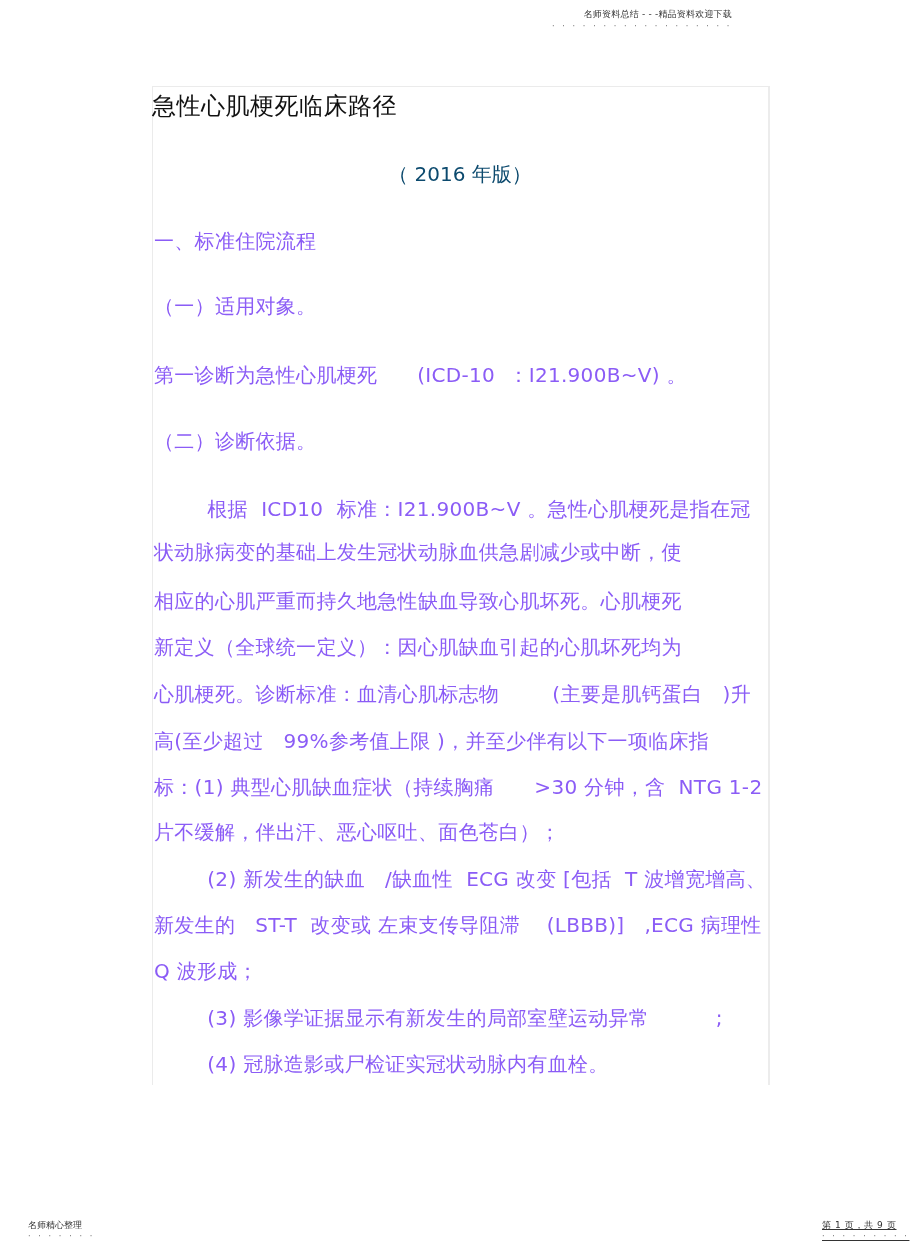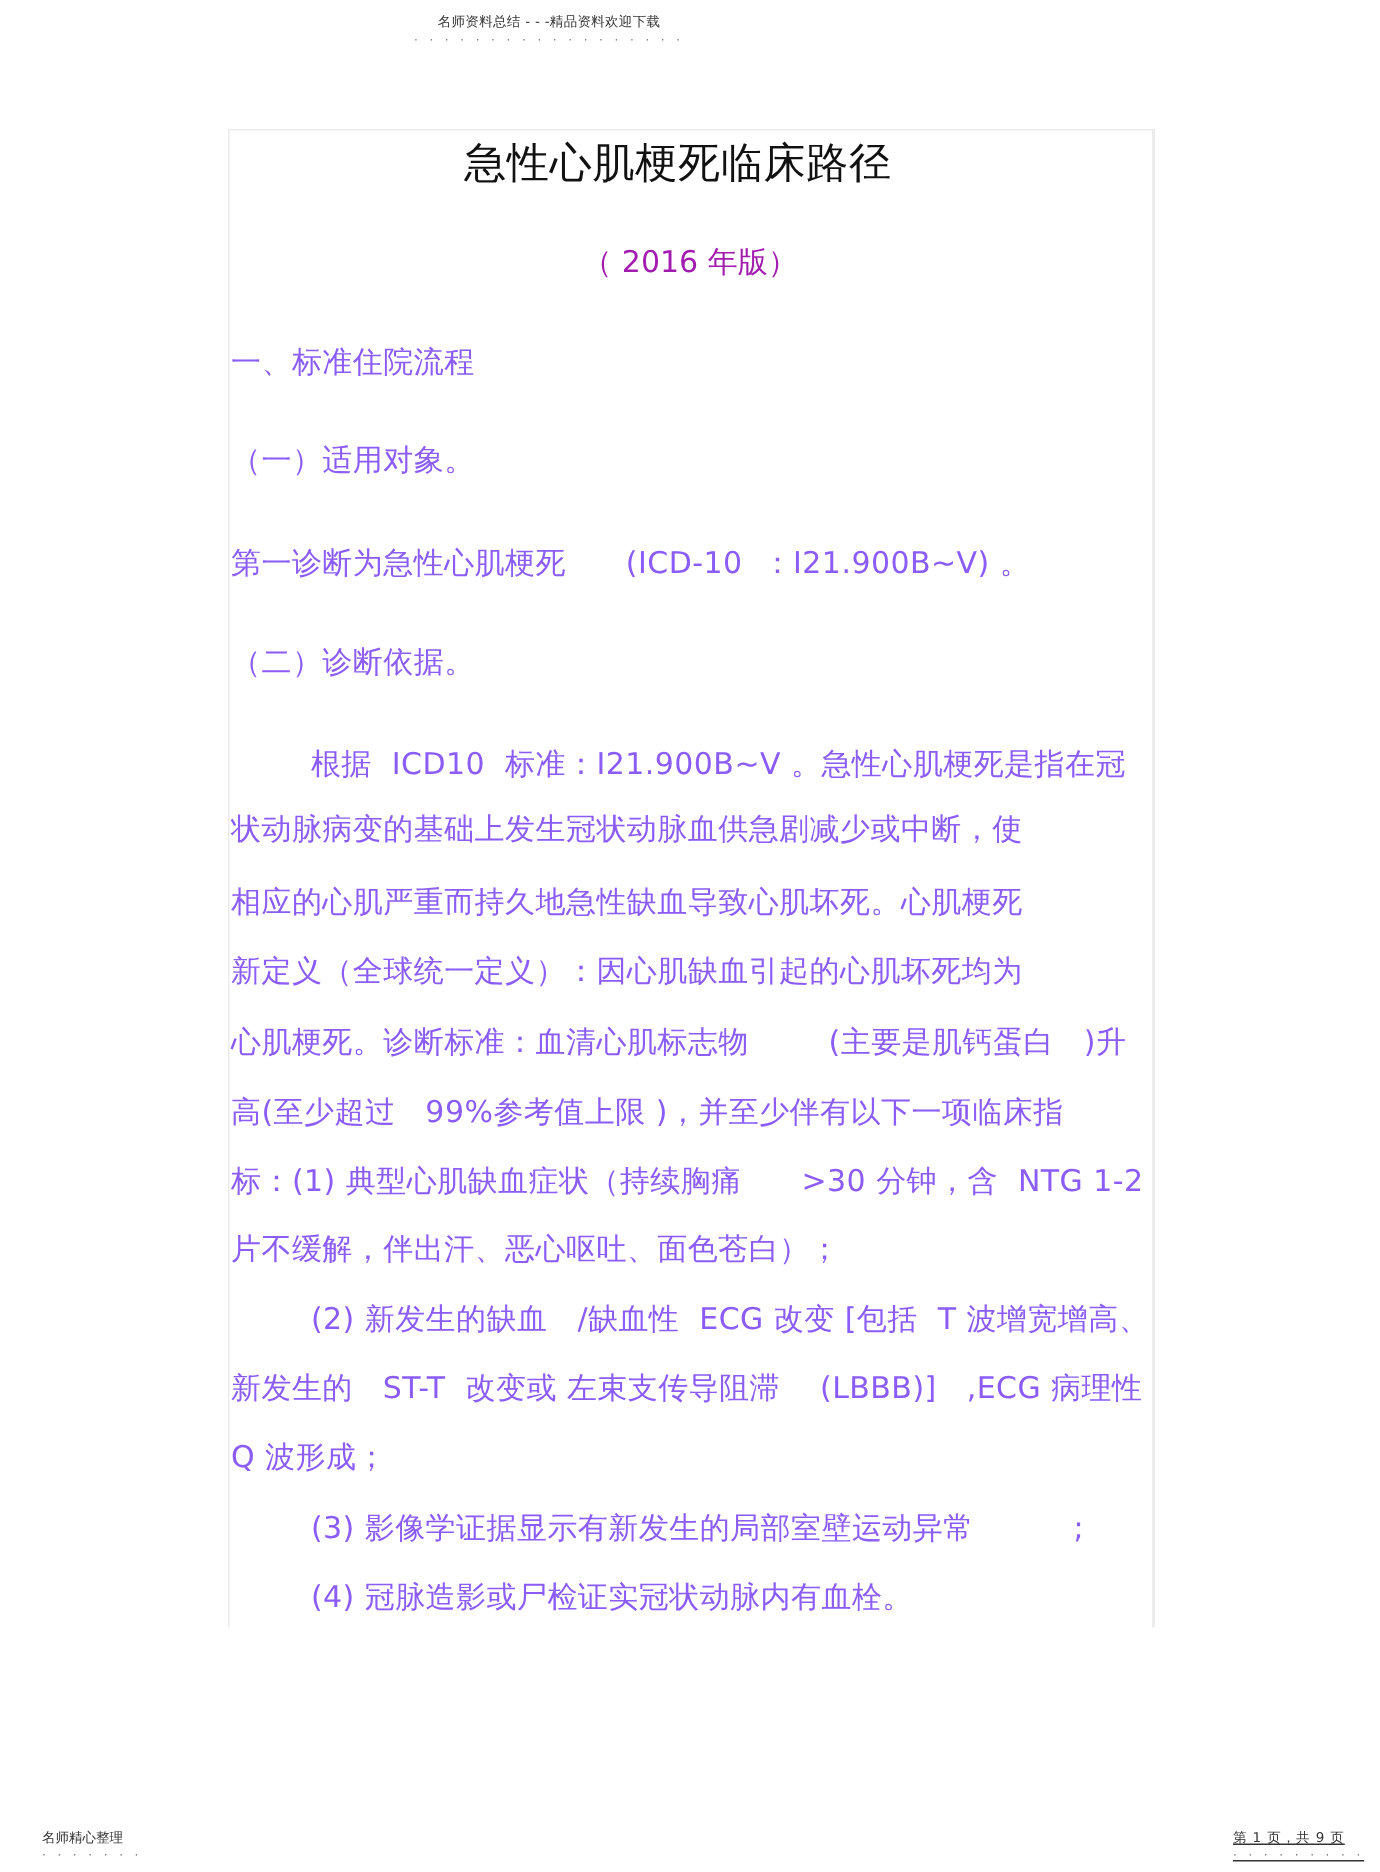--- a/index.html
+++ b/index.html
@@ -1,38 +1,38 @@
 <!DOCTYPE html>
 <html><head>
   <meta charset="utf-8">
   <style>
     html, body { margin: 0; padding: 0; }
     body {
       width: 920px; height: 1248px; background: #ffffff; position: relative;
       overflow: hidden; font-family: "DejaVu Sans", "Liberation Sans", sans-serif; color: #111;
     }
     .hdr {
-      position: absolute; top: 8px; left: 0; width: 732px; text-align: center;
+      position: absolute; top: 8px; left: 0; width: 732px; text-align: right;
       font-size: 9px; color: #333; letter-spacing: 0.2px;
     }
     .dots {
       font-size: 8px; color: #777; letter-spacing: 2.6px; line-height: 8px;
     }
     .hdr .dots { margin-top: 2px; }
     .frame {
       position: absolute; left: 152px; top: 86px; width: 615px; height: 998px;
       border-top: 1px solid #ebebeb; border-left: 1px solid #ebebeb; border-right: 2px solid #ececec;
     }
     .title {
-      position: absolute; top: 90px; left: 152px; width: 600px; text-align: center;
-      font-size: 28px; letter-spacing: 0.5px; color: #111;
+      position: absolute; top: 90px; left: 152px; width: 600px; text-align: left;
+      font-size: 24px; letter-spacing: 0.5px; color: #111;
     }
     .subtitle {
       position: absolute; top: 161px; left: 152px; width: 616px; text-align: center;
-      font-size: 20px; color: #a21caf;
+      font-size: 20px; color: #0c4a6e;
     }
     .line {
       position: absolute; left: 154px; font-size: 20px; white-space: pre; color: #8b5cf6;
       letter-spacing: 0.3px;
     }
     .foot-left {
       position: absolute; left: 28px; top: 1219px; font-size: 9px; color: #333;
     }
     .foot-right {
       position: absolute; left: 822px; top: 1219px; font-size: 9px; color: #333; letter-spacing: 0.6px; text-decoration: underline;

